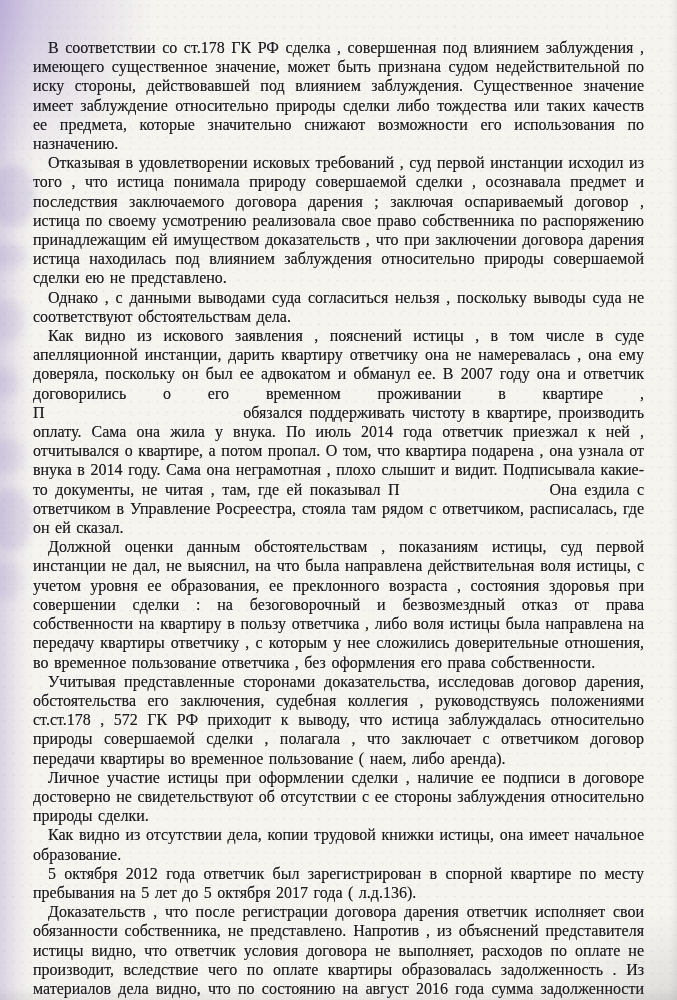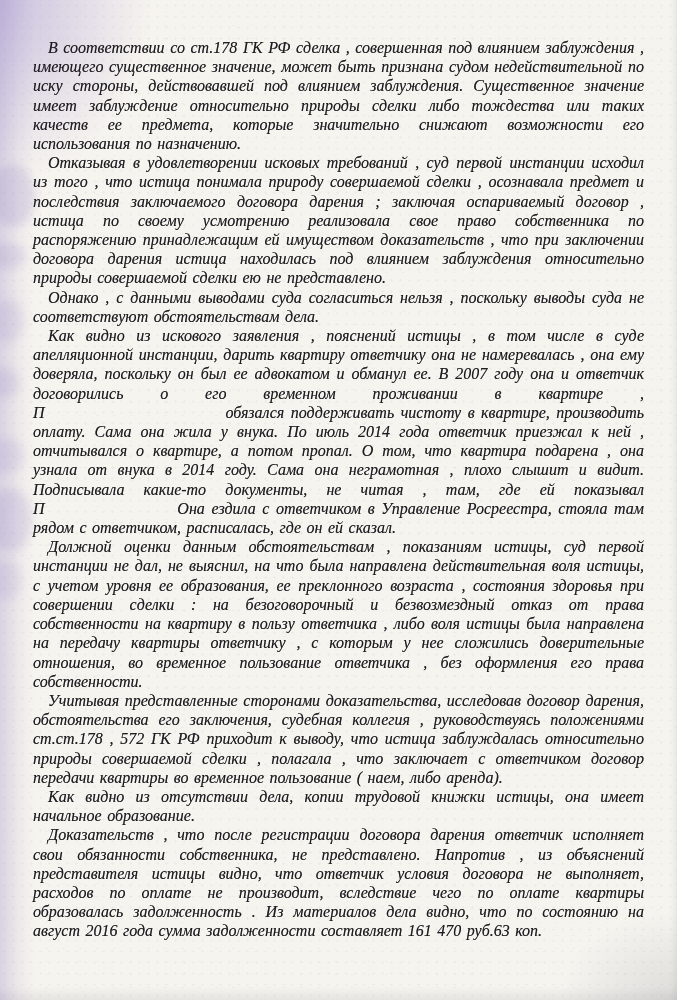--- a/index.html
+++ b/index.html
@@ -95,21 +95,20 @@
     font-size: 16px;
     line-height: 19.2px;
     text-align: justify;
     word-spacing: 1.5px;
     text-shadow: 0 0 0.5px rgba(25,25,32,0.55);
   }
 
   .para {
     margin: 0;
     text-indent: 15px;
-    font-style: italic;
   }
 </style>
 </head>
 <body>
 
 <div class="page">
 
   <div class="left-edge-tint"></div>
   <div class="top-left-corner-tint"></div>
   <div class="right-edge-tint"></div>
@@ -124,17 +123,19 @@
   <div class="bleed-mark bm6"></div>
   <div class="bleed-mark bm7"></div>
 
   <div class="content">
     <p class="para">В соответствии со ст.178 ГК РФ сделка , совершенная под влиянием заблуждения , имеющего существенное значение, может быть признана судом недействительной по иску стороны, действовавшей под влиянием заблуждения. Существенное значение имеет заблуждение относительно природы сделки либо тождества или таких качеств ее предмета, которые значительно снижают возможности его использования по назначению.</p>
     <p class="para">Отказывая в удовлетворении исковых требований , суд первой инстанции исходил из того , что истица понимала природу совершаемой сделки , осознавала предмет и последствия заключаемого договора дарения ; заключая оспариваемый договор , истица по своему усмотрению реализовала свое право собственника по распоряжению принадлежащим ей имуществом доказательств , что при заключении договора дарения истица находилась под влиянием заблуждения относительно природы совершаемой сделки ею не представлено.</p>
     <p class="para">Однако , с данными выводами суда согласиться нельзя , поскольку выводы суда не соответствуют обстоятельствам дела.</p>
     <p class="para">Как видно из искового заявления , пояснений истицы , в том числе в суде апелляционной инстанции, дарить квартиру ответчику она не намеревалась , она ему доверяла, поскольку он был ее адвокатом и обманул ее. В 2007 году она и ответчик договорились о его временном проживании в квартире , П&nbsp;&nbsp;&nbsp;&nbsp;&nbsp;&nbsp;&nbsp;&nbsp;&nbsp;&nbsp;&nbsp;&nbsp;&nbsp;&nbsp;&nbsp;&nbsp;&nbsp;&nbsp;&nbsp;&nbsp;&nbsp;&nbsp;&nbsp;&nbsp;&nbsp;&nbsp;&nbsp;&nbsp;обязался поддерживать чистоту в квартире, производить оплату. Сама она жила у внука. По июль 2014 года ответчик приезжал к ней , отчитывался о квартире, а потом пропал. О том, что квартира подарена , она узнала от внука в 2014 году. Сама она неграмотная , плохо слышит и видит. Подписывала какие-то документы, не читая , там, где ей показывал П&nbsp;&nbsp;&nbsp;&nbsp;&nbsp;&nbsp;&nbsp;&nbsp;&nbsp;&nbsp;&nbsp;&nbsp;&nbsp;&nbsp;&nbsp;&nbsp;&nbsp;&nbsp;&nbsp;&nbsp;Она ездила с ответчиком в Управление Росреестра, стояла там рядом с ответчиком, расписалась, где он ей сказал.</p>
     <p class="para">Должной оценки данным обстоятельствам , показаниям истицы, суд первой инстанции не дал, не выяснил, на что была направлена действительная воля истицы, с учетом уровня ее образования, ее преклонного возраста , состояния здоровья при совершении сделки : на безоговорочный и безвозмездный отказ от права собственности на квартиру в пользу ответчика , либо воля истицы была направлена на передачу квартиры ответчику , с которым у нее сложились доверительные отношения, во временное пользование ответчика , без оформления его права собственности.</p>
     <p class="para">Учитывая представленные сторонами доказательства, исследовав договор дарения, обстоятельства его заключения, судебная коллегия , руководствуясь положениями ст.ст.178 , 572 ГК РФ приходит к выводу, что истица заблуждалась относительно природы совершаемой сделки , полагала , что заключает с ответчиком договор передачи квартиры во временное пользование ( наем, либо аренда).</p>
+    <p class="para">Личное участие истицы при оформлении сделки , наличие ее подписи в договоре достоверно не свидетельствуют об отсутствии с ее стороны заблуждения относительно природы сделки.</p>
     <p class="para">Как видно из отсутствии дела, копии трудовой книжки истицы, она имеет начальное образование.</p>
+    <p class="para">5 октября 2012 года ответчик был зарегистрирован в спорной квартире по месту пребывания на 5 лет до 5 октября 2017 года ( л.д.136).</p>
     <p class="para">Доказательств , что после регистрации договора дарения ответчик исполняет свои обязанности собственника, не представлено. Напротив , из объяснений представителя истицы видно, что ответчик условия договора не выполняет, расходов по оплате не производит, вследствие чего по оплате квартиры образовалась задолженность . Из материалов дела видно, что по состоянию на август 2016 года сумма задолженности составляет 161 470 руб.63 коп.</p>
   </div>
 
 </div>
 
 </body></html>

